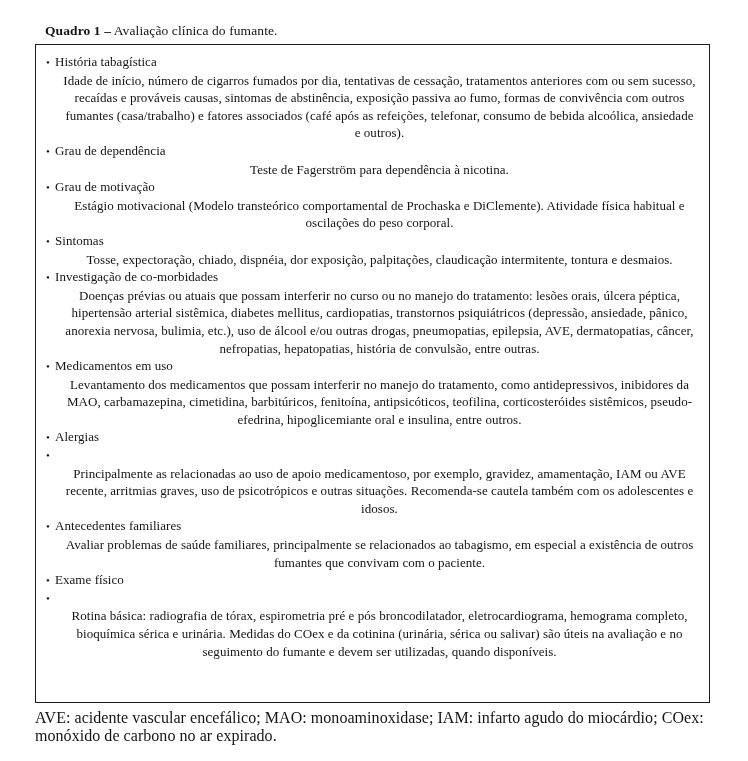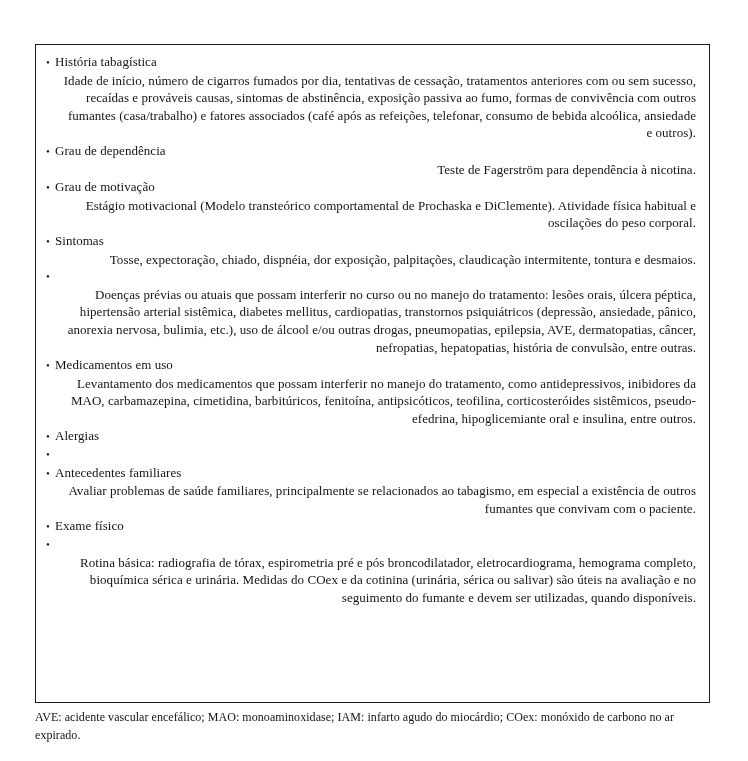--- a/index.html
+++ b/index.html
@@ -56,37 +56,40 @@
     display: flex;
     align-items: baseline;
   }
   .bullet {
     width: 9px;
     flex: 0 0 9px;
     font-size: 11px;
   }
   .item-body {
     margin-left: 17px;
-    text-align: right;
+    text-align: center;
   }
   .footnote {
     position: absolute;
     left: 35px;
     top: 709px;
     width: 682px;
-    font-size: 12px;
+    font-size: 16px;
     line-height: 17.5px;
     letter-spacing: 0.05px;
   }
 </style>
 </head>
 <body>
 
 <div class="page">
 
+  <div class="caption">
+    <span class="caption-label">Quadro 1 –</span><span class="caption-text"> Avaliação clínica do fumante.</span>
+  </div>
 
   <div class="table-box">
 
     <div class="item">
       <div class="item-heading">
         <span class="bullet">•</span>
         <span>História tabagística</span>
       </div>
       <div class="item-body">Idade de início, número de cigarros fumados por dia, tentativas de cessação, tratamentos anteriores com ou sem sucesso, recaídas e prováveis causas, sintomas de abstinência, exposição passiva ao fumo, formas de convivência com outros fumantes (casa/trabalho) e fatores associados (café após as refeições, telefonar, consumo de bebida alcoólica, ansiedade e outros).</div>
     </div>
@@ -111,20 +114,21 @@
       <div class="item-heading">
         <span class="bullet">•</span>
         <span>Sintomas</span>
       </div>
       <div class="item-body">Tosse, expectoração, chiado, dispnéia, dor exposição, palpitações, claudicação intermitente, tontura e desmaios.</div>
     </div>
 
     <div class="item">
       <div class="item-heading">
         <span class="bullet">•</span>
+        <span>Investigação de co-morbidades</span>
       </div>
       <div class="item-body">Doenças prévias ou atuais que possam interferir no curso ou no manejo do tratamento: lesões orais, úlcera péptica, hipertensão arterial sistêmica, diabetes mellitus, cardiopatias, transtornos psiquiátricos (depressão, ansiedade, pânico, anorexia nervosa, bulimia, etc.), uso de álcool e/ou outras drogas, pneumopatias, epilepsia, AVE, dermatopatias, câncer, nefropatias, hepatopatias, história de convulsão, entre outras.</div>
     </div>
 
     <div class="item">
       <div class="item-heading">
         <span class="bullet">•</span>
         <span>Medicamentos em uso</span>
       </div>
       <div class="item-body">Levantamento dos medicamentos que possam interferir no manejo do tratamento, como antidepressivos, inibidores da MAO, carbamazepina, cimetidina, barbitúricos, fenitoína, antipsicóticos, teofilina, corticosteróides sistêmicos, pseudo-efedrina, hipoglicemiante oral e insulina, entre outros.</div>
@@ -134,20 +138,21 @@
       <div class="item-heading">
         <span class="bullet">•</span>
         <span>Alergias</span>
       </div>
     </div>
 
     <div class="item">
       <div class="item-heading">
         <span class="bullet">•</span>
       </div>
+      <div class="item-body">Principalmente as relacionadas ao uso de apoio medicamentoso, por exemplo, gravidez, amamentação, IAM ou AVE recente, arritmias graves, uso de psicotrópicos e outras situações. Recomenda-se cautela também com os adolescentes e idosos.</div>
     </div>
 
     <div class="item">
       <div class="item-heading">
         <span class="bullet">•</span>
         <span>Antecedentes familiares</span>
       </div>
       <div class="item-body">Avaliar problemas de saúde familiares, principalmente se relacionados ao tabagismo, em especial a existência de outros fumantes que convivam com o paciente.</div>
     </div>
 

